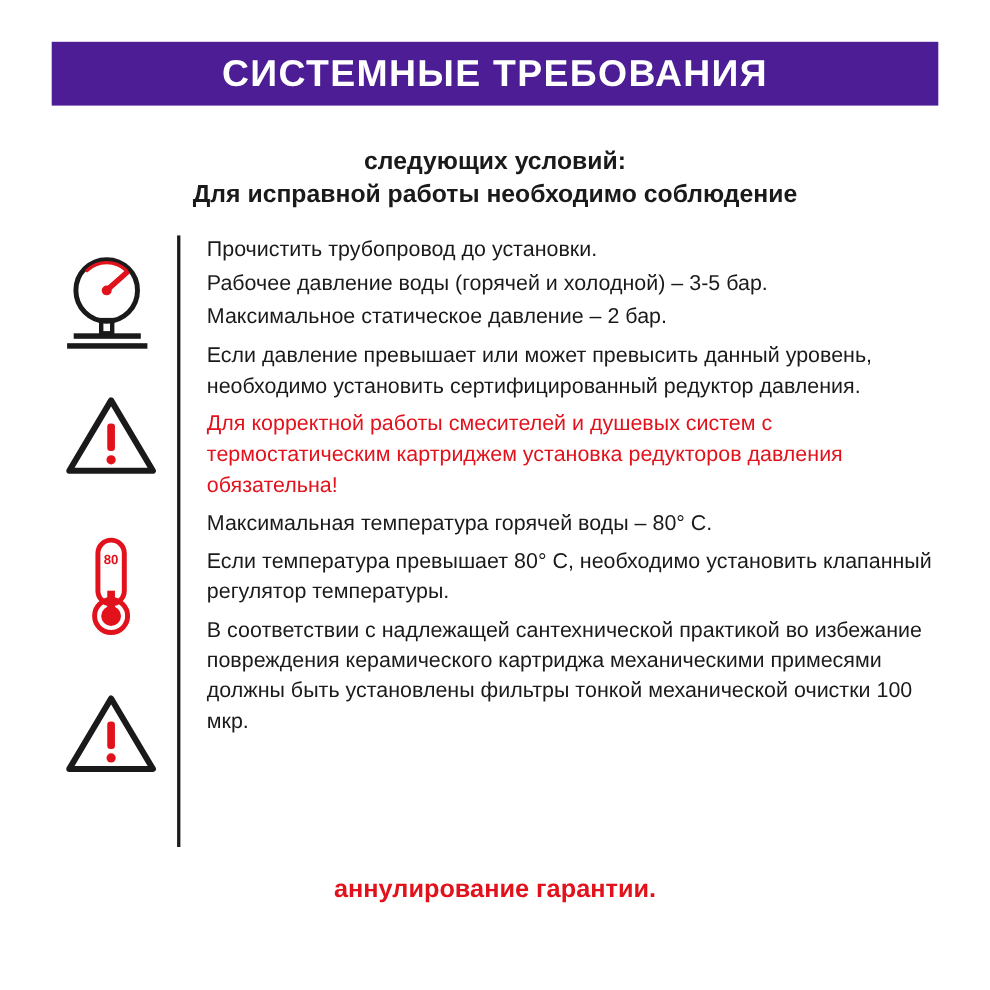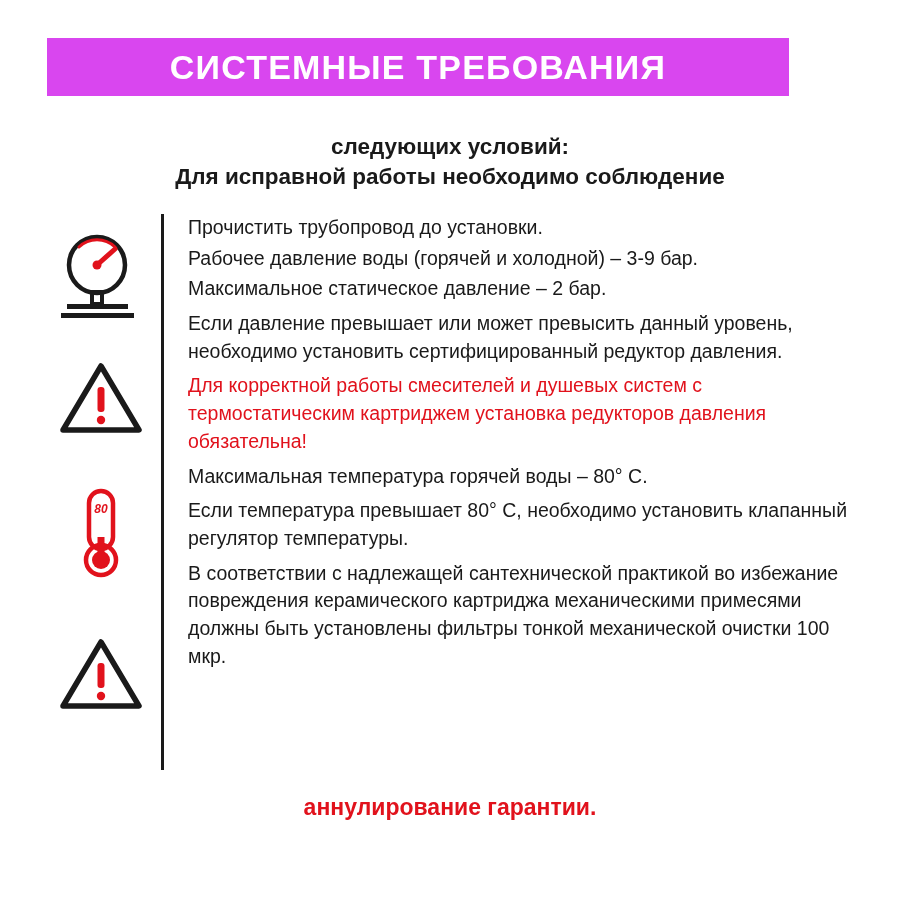--- a/index.html
+++ b/index.html
@@ -19,23 +19,23 @@
     width: 900px;
     height: 900px;
     box-sizing: border-box;
   }
 
   
   .banner {
     position: absolute;
     left: 47px;
     top: 38px;
-    width: 742px;
+    width: 806px;
     height: 58px;
-    background: #d946ef;
+    background: #4c1d95;
     display: flex;
     align-items: center;
     justify-content: center;
   }
   .banner-title {
     color: #ffffff;
     font-size: 34px;
     font-weight: bold;
     letter-spacing: 1.2px;
     line-height: 1;
@@ -78,23 +78,22 @@
     left: 0;
     top: 0;
     width: 113px;
     height: 556px;
   }
   .icon-slot {
     position: absolute;
     left: 0;
     width: 105px;
     display: flex;
-    align-items: flex-end;
+    align-items: center;
     justify-content: center;
-    font-style: italic;
   }
   .icon-gauge  { top: 12px;  height: 95px; }
   .icon-warn-1 { top: 142px; height: 80px; }
   .icon-therm  { top: 272px; height: 95px; }
   .icon-warn-2 { top: 408px; height: 90px; }
 
   
   .lines {
     position: absolute;
     left: 140px;
@@ -187,21 +186,21 @@
           <path d="M43 6 L81 70 L5 70 Z" fill="none" stroke="#1a1a1a" stroke-width="5.5" stroke-linejoin="round"></path>
           <rect x="39.5" y="27" width="7" height="25" rx="3" fill="#e1121c"></rect>
           <circle cx="43" cy="60" r="4.2" fill="#e1121c"></circle>
         </svg>
       </div>
 
     </div>
 
     <div class="lines">
       <p class="para tight">Прочистить трубопровод до установки.</p>
-      <p class="para tight">Рабочее давление воды (горячей и холодной) – 3-9 бар.</p>
+      <p class="para tight">Рабочее давление воды (горячей и холодной) – 3-5 бар.</p>
       <p class="para gap">Максимальное статическое давление – 2 бар.</p>
       <p class="para gap">Если давление превышает или может превысить данный уровень, необходимо установить сертифицированный редуктор давления.</p>
       <p class="para red gap">Для корректной работы смесителей и душевых систем с термостатическим картриджем установка редукторов давления обязательна!</p>
       <p class="para gap">Максимальная температура горячей воды – 80° С.</p>
       <p class="para gap">Если температура превышает 80° С, необходимо установить клапанный регулятор температуры.</p>
       <p class="para">В соответствии с надлежащей сантехнической практикой во избежание повреждения керамического картриджа механическими примесями должны быть установлены фильтры тонкой механической очистки 100 мкр.</p>
     </div>
 
   </div>
 

